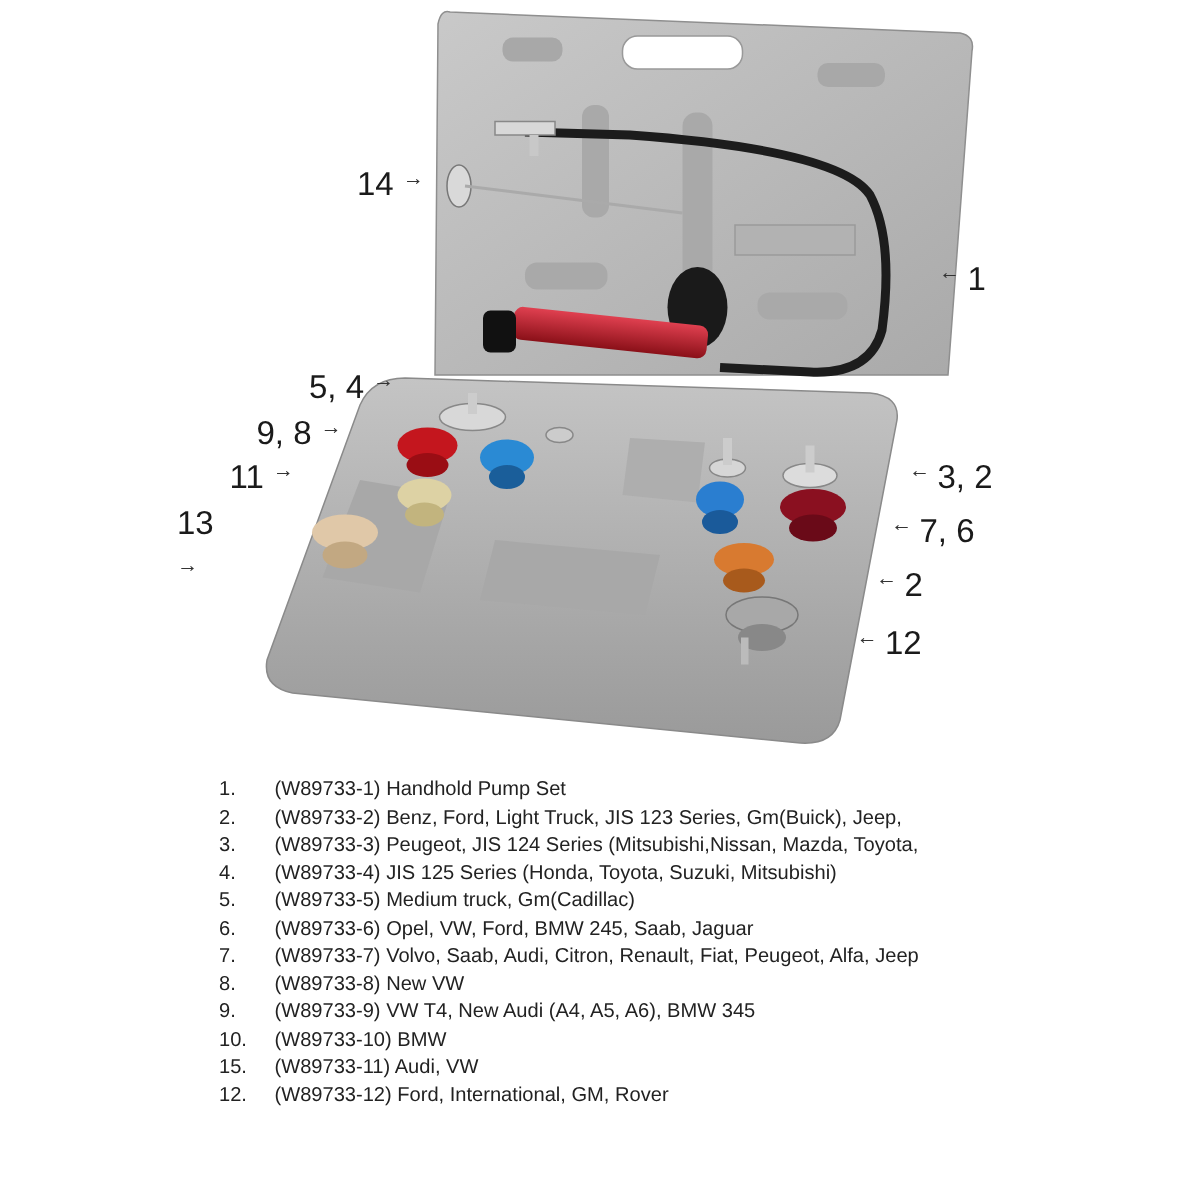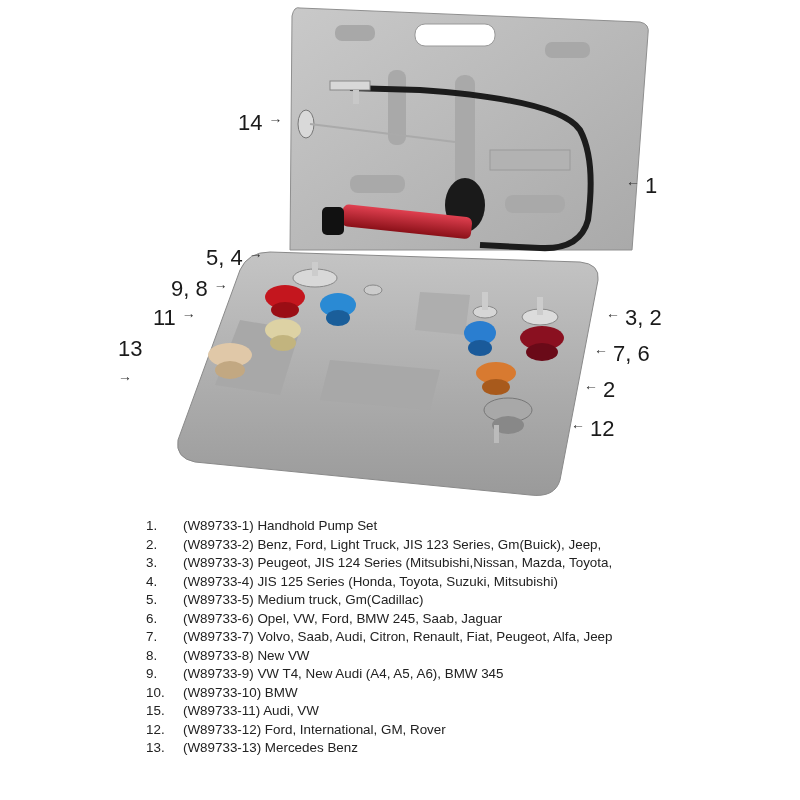--- a/index.html
+++ b/index.html
@@ -173,17 +173,13 @@
       <span class="txt">(W89733-10) BMW</span>
     </div>
   <div class="row">
       <span class="num">15.</span>
       <span class="txt">(W89733-11) Audi, VW</span>
     </div>
   <div class="row">
       <span class="num">12.</span>
       <span class="txt">(W89733-12) Ford, International, GM, Rover</span>
     </div>
-  <div class="row">
-      <span class="num">13.</span>
-      <span class="txt">(W89733-13) Mercedes Benz</span>
-    </div>
 </div>
 
 </body></html>

